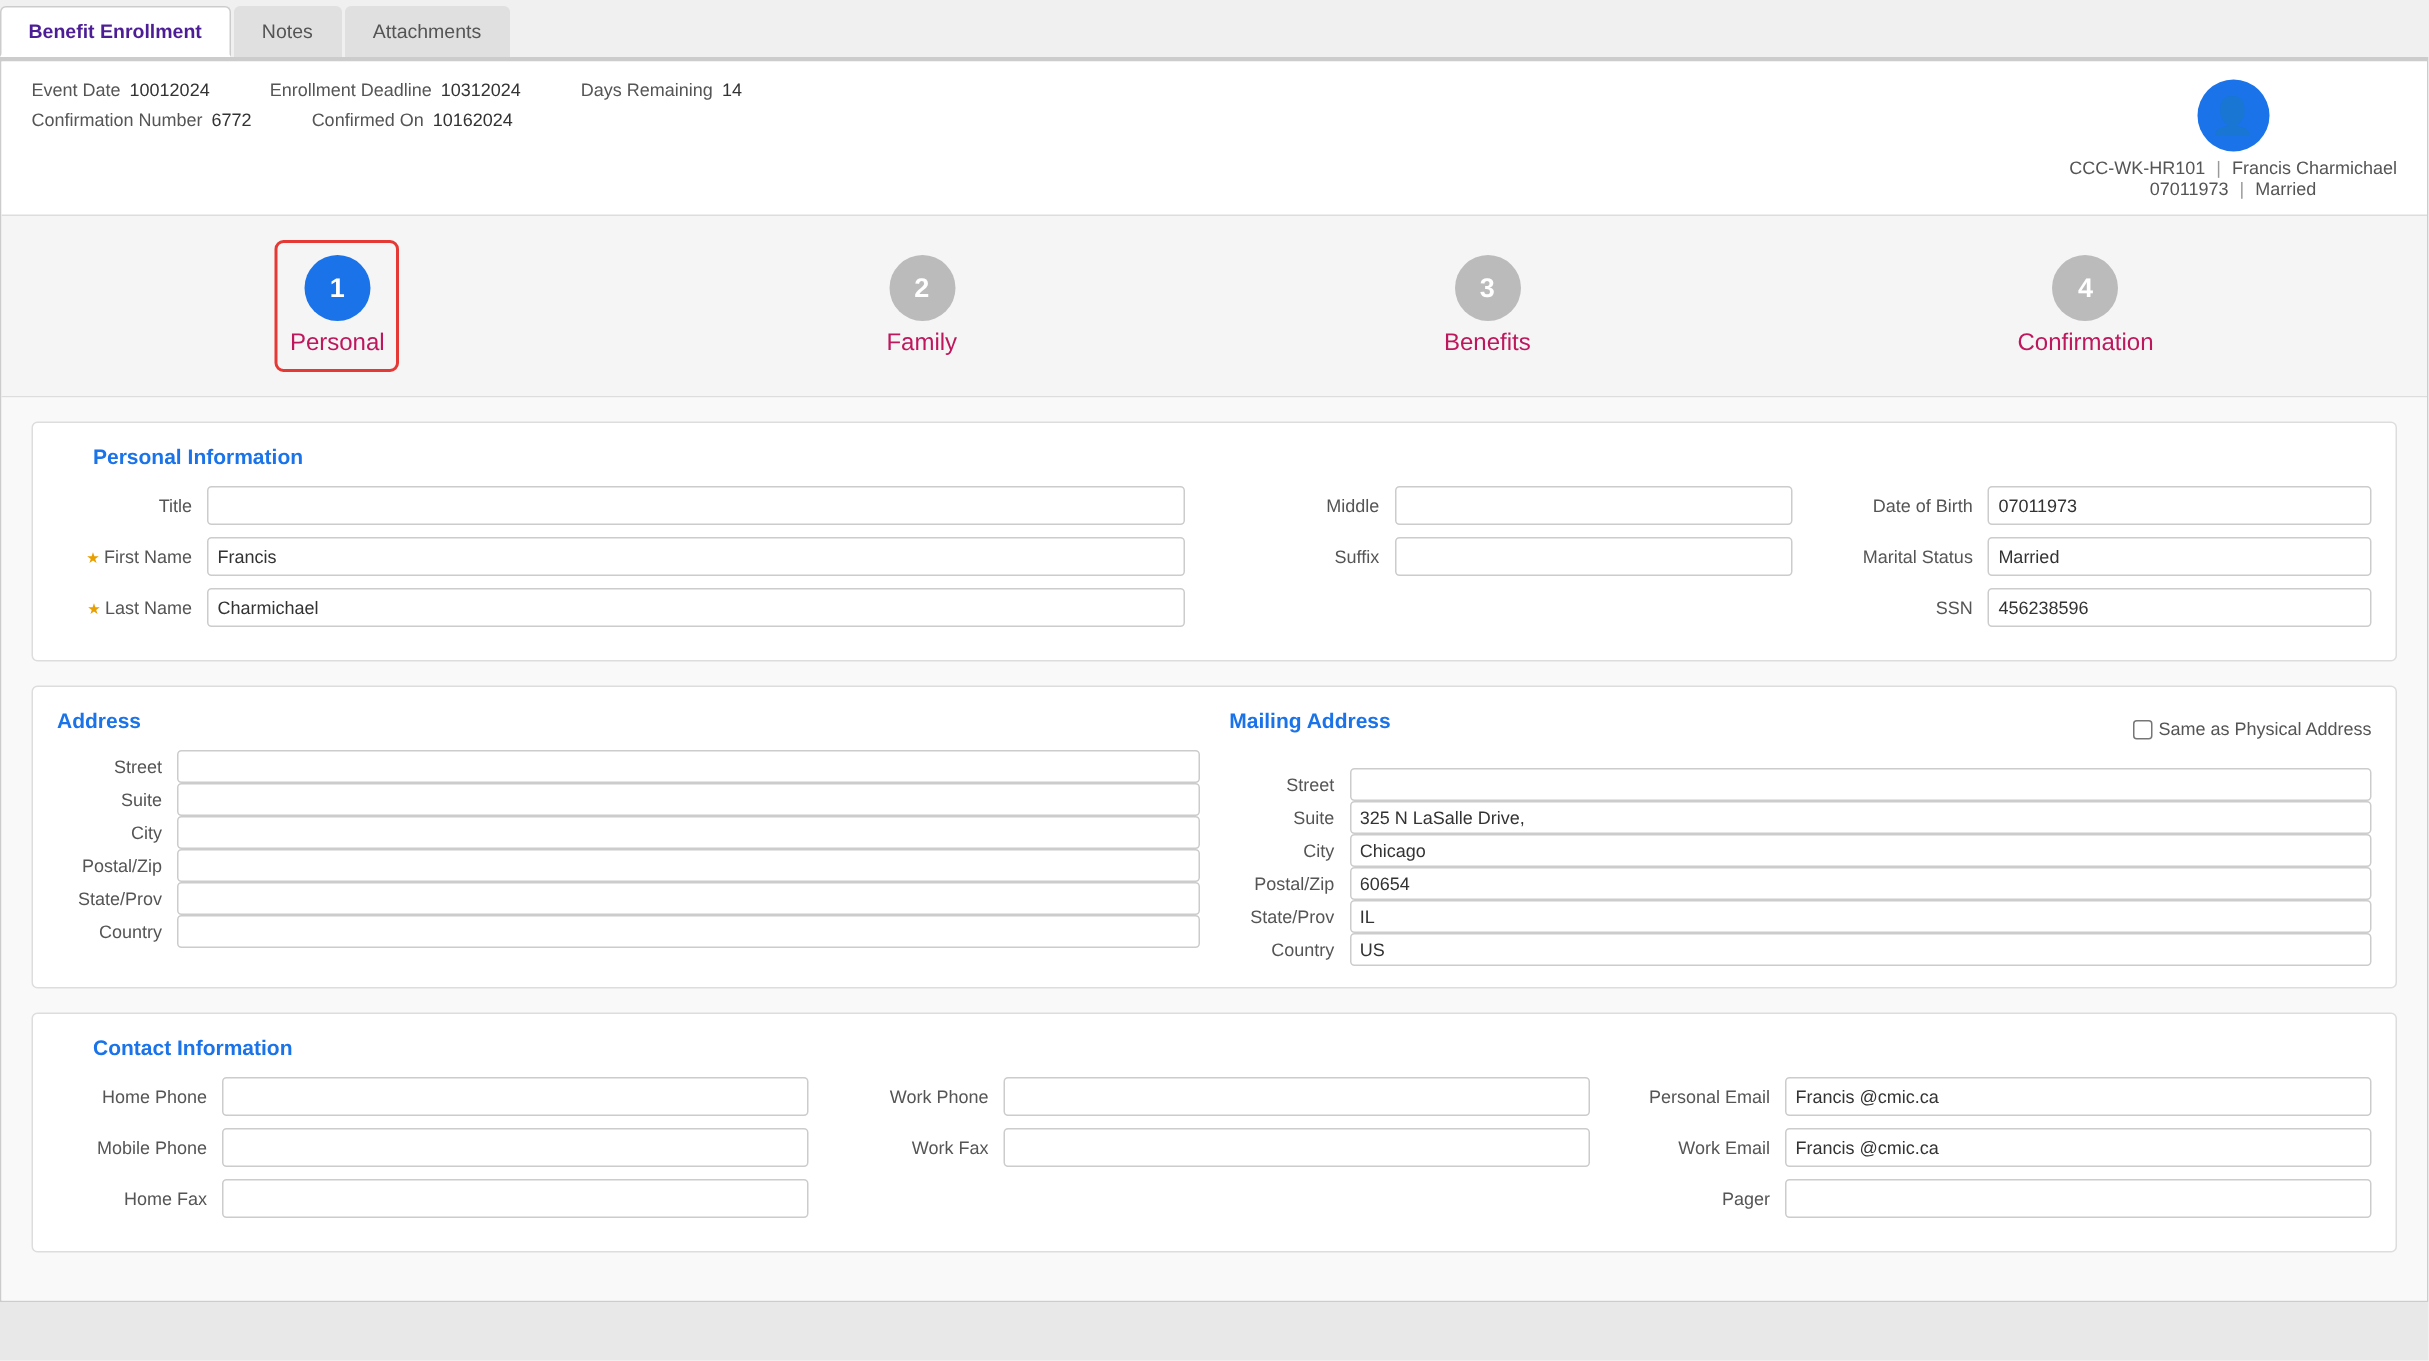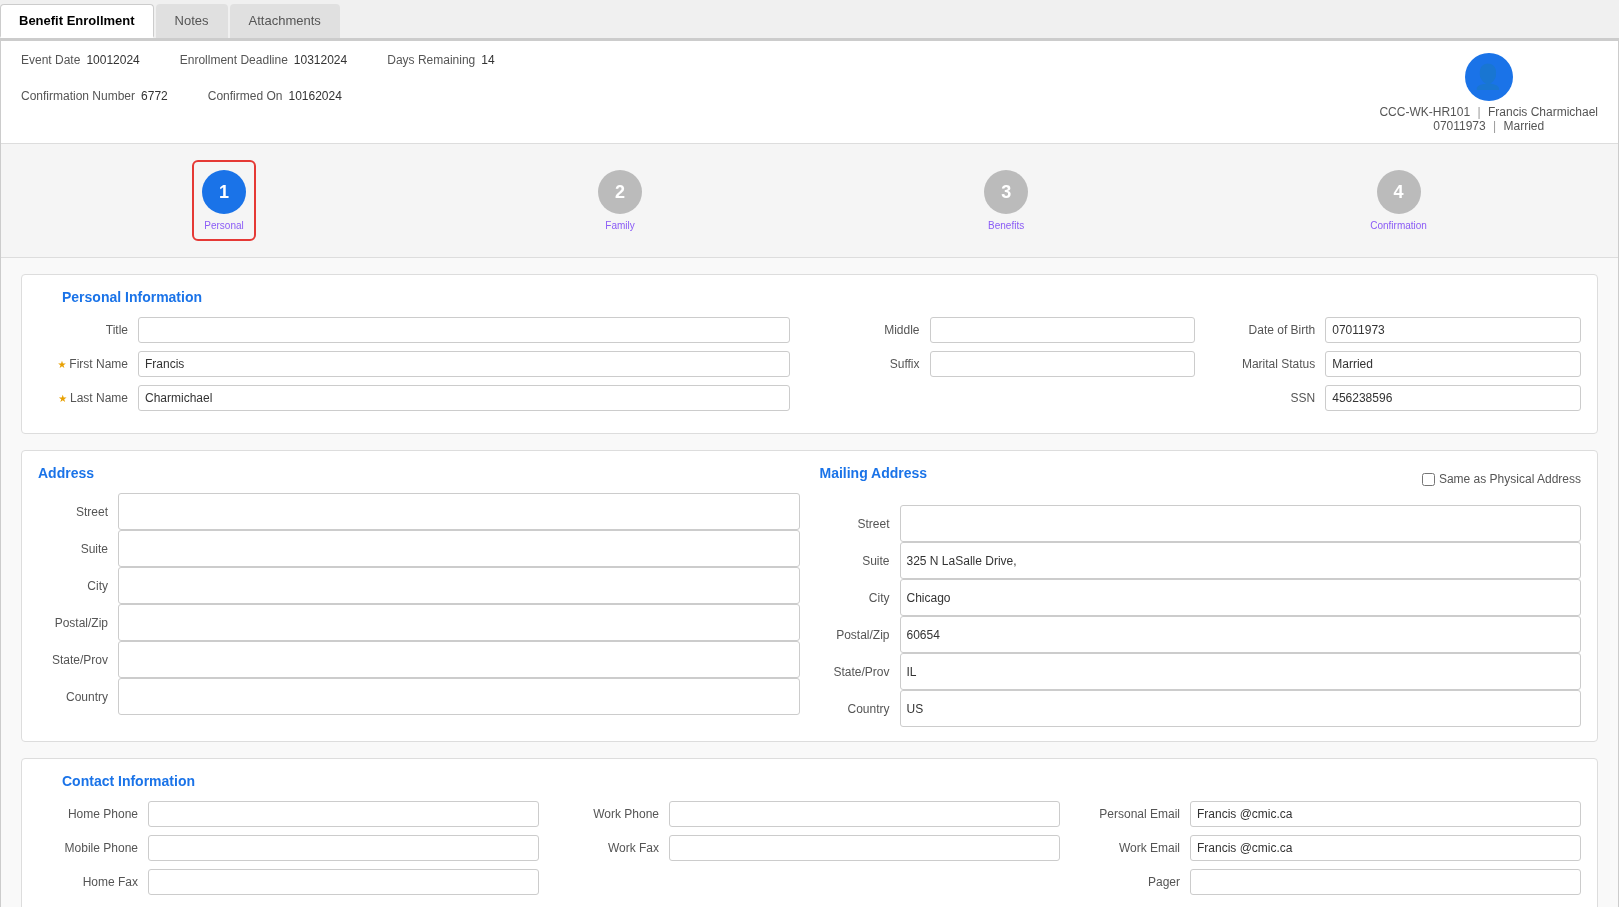--- a/index.html
+++ b/index.html
@@ -1,69 +1,69 @@
 <!DOCTYPE html>
 <html><head>
   <meta charset="utf-8">
   <style>
     * { box-sizing: border-box; margin: 0; padding: 0; }
     body { font-family: Arial, sans-serif; font-size: 13px; background: #e8e8e8; color: #333; }
 
     
     .tabs { display: flex; background: #f0f0f0; border-bottom: 2px solid #ccc; padding-top: 4px; }
     .tab { padding: 8px 18px; cursor: pointer; font-size: 13px; border: 1px solid transparent; border-bottom: none; margin-right: 2px; background: #e0e0e0; color: #555; border-radius: 4px 4px 0 0; }
-    .tab.active { background: #fff; color: #000000; border-color: #ccc; border-bottom: 2px solid #fff; font-weight: bold; }
+    .tab.active { background: #fff; color: #4c1d95; border-color: #ccc; border-bottom: 2px solid #fff; font-weight: bold; }
 
     
     .main-container { background: #fff; border: 1px solid #ccc; margin: 0; }
 
     
     .header-section { background: #fff; padding: 12px 20px 10px 20px; border-bottom: 1px solid #ddd; }
     .header-title { color: #1a73e8; font-size: 16px; font-weight: bold; margin-bottom: 10px; }
     .header-info { display: flex; align-items: flex-start; justify-content: space-between; }
-    .header-left { display: flex; flex-direction: column; gap: 22px; }
+    .header-left { display: flex; flex-direction: column; gap: 6px; }
     .header-row { display: flex; gap: 40px; }
     .header-field { display: flex; gap: 6px; font-size: 12px; }
     .header-field .label { color: #555; }
     .header-field .value { color: #333; font-weight: 500; }
     .header-right { display: flex; flex-direction: column; align-items: center; font-size: 12px; color: #333; }
     .avatar-circle { width: 48px; height: 48px; border-radius: 50%; background: #1a73e8; display: flex; align-items: center; justify-content: center; margin-bottom: 4px; }
     .avatar-icon { color: #fff; font-size: 24px; }
     .header-right .user-info { text-align: center; }
     .user-line { color: #555; font-size: 12px; }
     .separator { color: #999; margin: 0 4px; }
 
     
     .steps-section { background: #f5f5f5; padding: 16px 20px; border-bottom: 1px solid #ddd; display: flex; justify-content: space-around; align-items: center; }
     .step { display: flex; flex-direction: column; align-items: center; gap: 6px; }
     .step-circle { width: 44px; height: 44px; border-radius: 50%; display: flex; align-items: center; justify-content: center; font-size: 18px; font-weight: bold; color: #fff; }
     .step-circle.active { background: #1a73e8; }
     .step-circle.inactive { background: #bbb; }
-    .step-label { font-size: 10px; color: #8b5cf6; }
+    .step-label { font-size: 16px; color: #be185d; }
     .step.active-step { border: 2px solid #e53935; padding: 8px; border-radius: 6px; }
 
     
     .content { padding: 16px 20px; background: #f9f9f9; }
 
     .section { background: #fff; border: 1px solid #ddd; border-radius: 4px; margin-bottom: 16px; padding: 14px 16px; }
     .section-title { color: #1a73e8; font-size: 14px; font-weight: bold; margin-bottom: 12px; margin-left: 24px; }
 
     .form-row { display: flex; align-items: center; margin-bottom: 8px; }
     .form-label { text-align: right; min-width: 100px; padding-right: 10px; font-size: 12px; color: #555; flex-shrink: 0; }
     .form-label.required::before { content: '★ '; color: #e8a000; font-size: 10px; }
     .form-input { flex: 1; border: 1px solid #ccc; border-radius: 3px; padding: 4px 6px; font-size: 12px; color: #333; background: #fff; height: 26px; }
     .address-col-title { color: #1a73e8; font-size: 14px; font-weight: bold; margin-bottom: 12px; }
 
     .mailing-header { display: flex; justify-content: space-between; align-items: center; margin-bottom: 12px; }
     .same-as-checkbox { display: flex; align-items: center; gap: 4px; font-size: 12px; color: #555; }
     .same-as-checkbox input { margin: 0; }
 
     .addr-form-row { display: flex; align-items: center; margin-bottom: 0; }
     .addr-label { text-align: right; min-width: 80px; padding-right: 10px; font-size: 12px; color: #555; flex-shrink: 0; }
-    .addr-input { flex: 1; border: 1px solid #ccc; border-radius: 3px; padding: 4px 6px; font-size: 12px; color: #333; background: #fff; height: 37px; }
+    .addr-input { flex: 1; border: 1px solid #ccc; border-radius: 3px; padding: 4px 6px; font-size: 12px; color: #333; background: #fff; height: 22px; }
 
     .contact-label { min-width: 110px; }
   </style>
 </head>
 <body>
 
 <div class="tabs">
   <div class="tab active">Benefit Enrollment</div>
   <div class="tab">Notes</div>
   <div class="tab">Attachments</div>

